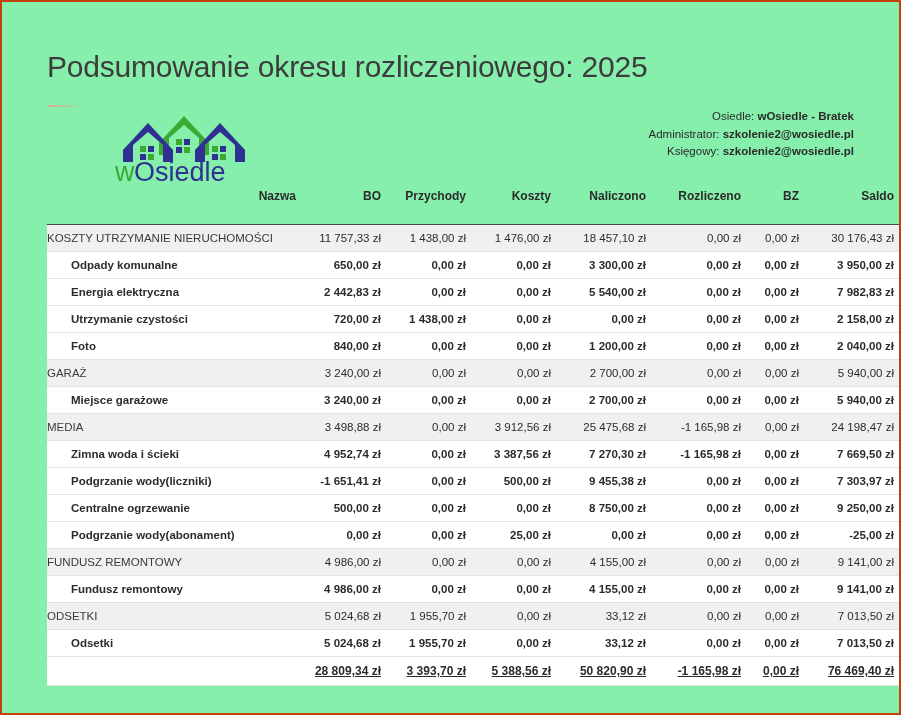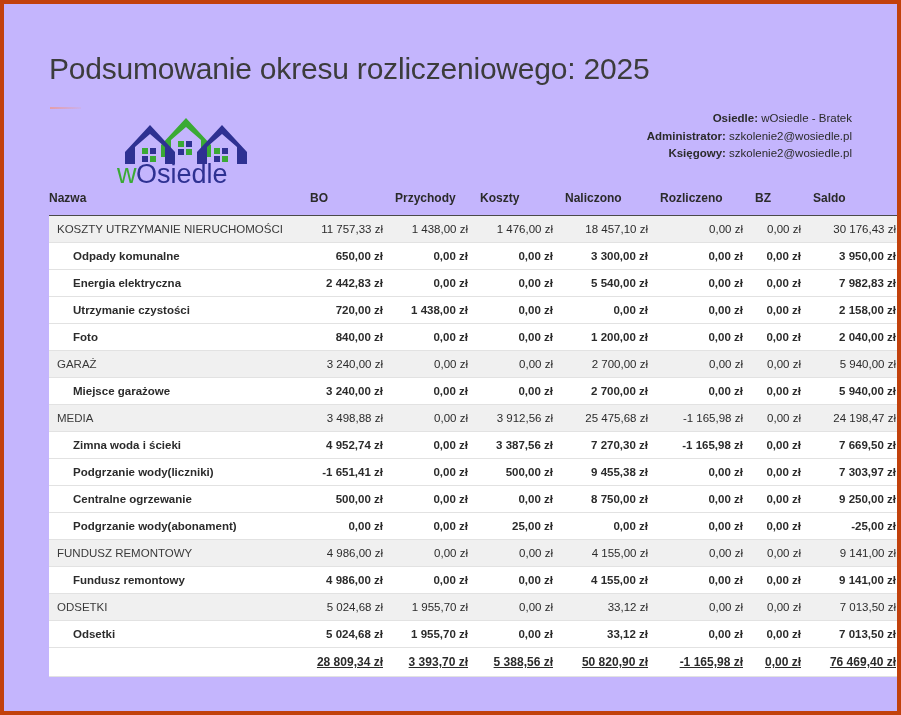--- a/index.html
+++ b/index.html
@@ -10,22 +10,22 @@
   }
   body {
     font-family: "Liberation Sans", sans-serif;
     color: #2b2b2b;
   }
   .page {
     position: relative;
     width: 901px;
     height: 715px;
     box-sizing: border-box;
-    background: #c4b5fd;
-    border: 4px solid #c2410c;
+    background: #86efac;
+    border: 2px solid #c2410c;
     overflow: hidden;
   }
   .page-inner {
     position: absolute;
     left: 45px;
     top: 0;
     right: 45px;
     bottom: 0;
   }
 
@@ -63,24 +63,24 @@
   .meta {
     position: absolute;
     right: 0;
     top: 106px;
     text-align: right;
     font-size: 11.5px;
     line-height: 17.5px;
     color: #2b2b2b;
   }
   .meta .lbl {
+    font-weight: normal;
+  }
+  .meta .val {
     font-weight: bold;
-  }
-  .meta .val {
-    font-weight: normal;
   }
 
   
   .tbl-wrap {
     position: absolute;
     left: 0;
     right: 0;
     top: 184px;
   }
   table.summary {
@@ -92,22 +92,22 @@
   table.summary col.c-name   { width: 255px; }
   table.summary col.c-num    { width: 85px; }
   table.summary col.c-num-w  { width: 95px; }
   table.summary col.c-bz     { width: 58px; }
   table.summary col.c-saldo  { width: 95px; }
 
   table.summary thead th {
     font-size: 12px;
     font-weight: bold;
     color: #2b2b2b;
-    text-align: left;
-    padding: 3px 6px 10px 6px;
+    text-align: right;
+    padding: 3px 6px 21px 6px;
     border-bottom: 1.6px solid #4a4a4a;
     white-space: nowrap;
   }
   table.summary thead th.h-name { padding-left: 0; }
 
   table.summary tbody td {
     padding: 7px 6px;
     border-bottom: 1px solid #e2e2e2;
     text-align: right;
     white-space: nowrap;
@@ -118,21 +118,21 @@
     text-align: left;
     white-space: normal;
   }
 
   tr.group > td {
     background: #f0f0f0;
     border-bottom: 1px solid #e2e2e2;
     font-weight: 400;
   }
   tr.group > td.name {
-    padding-left: 8px;
+    padding-left: 0;
     font-size: 11.5px;
     color: #3a3a3a;
   }
 
   tr.item > td {
     background: #ffffff;
     font-weight: bold;
   }
   tr.item > td.name {
     padding-left: 24px;

